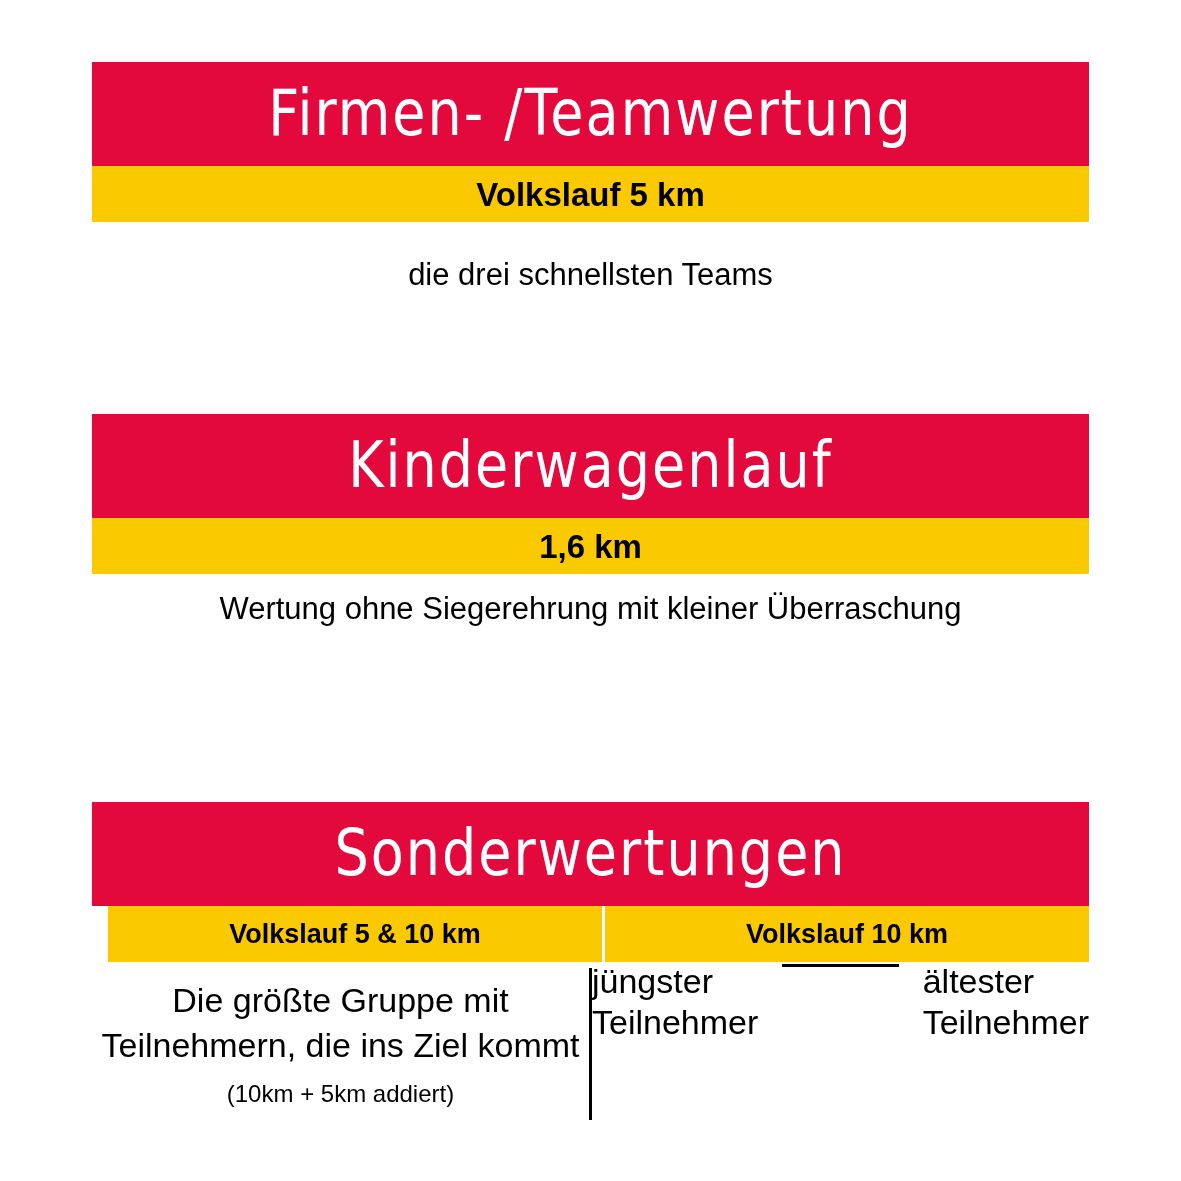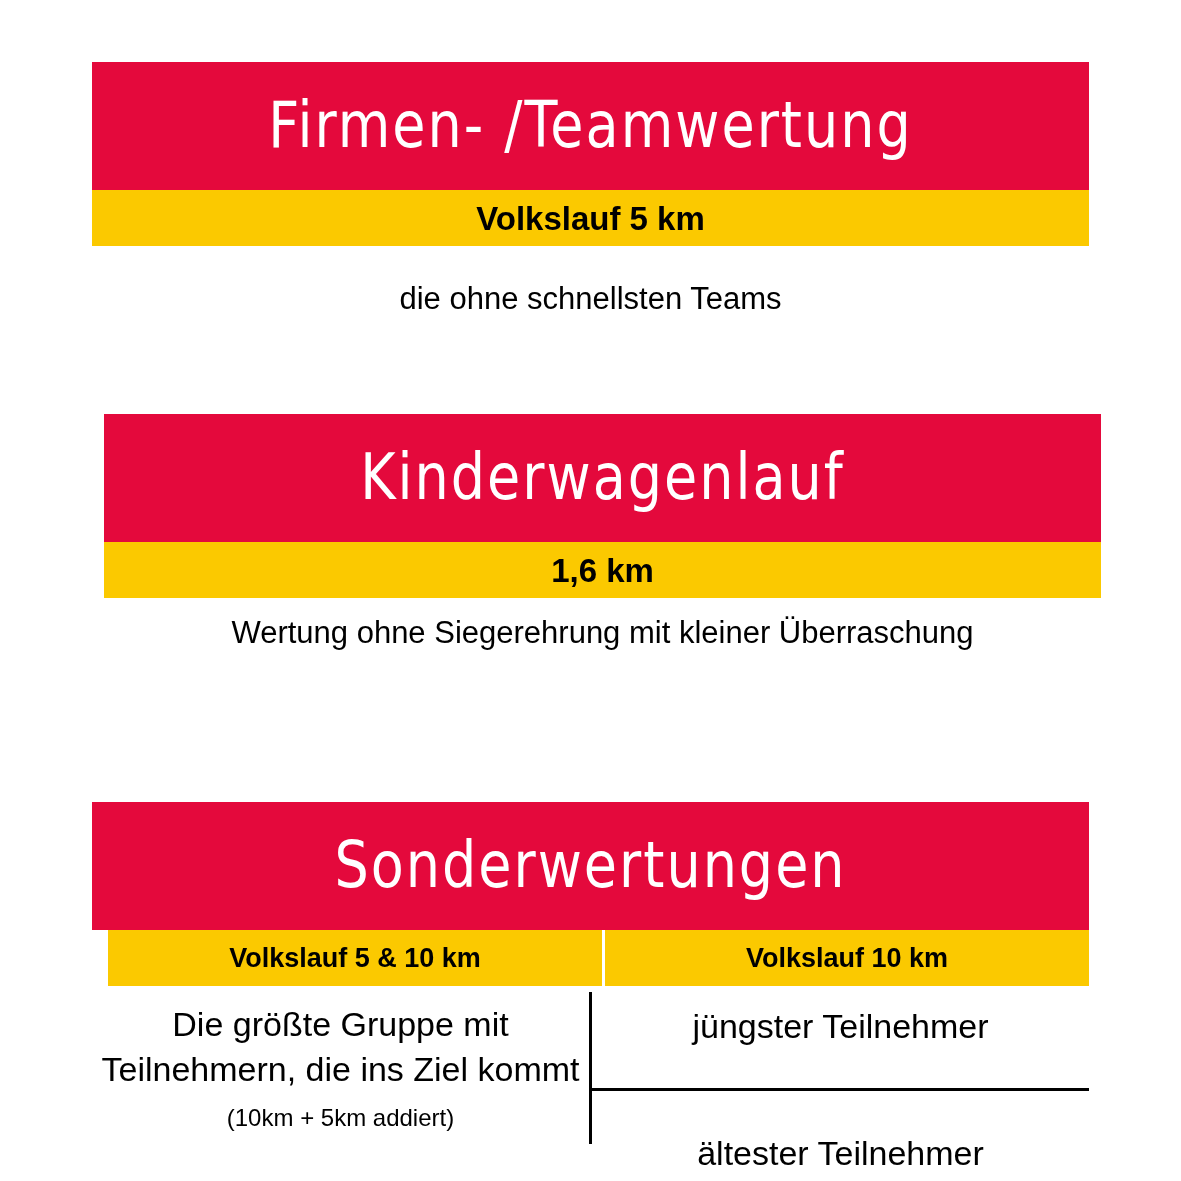--- a/index.html
+++ b/index.html
@@ -24,21 +24,21 @@
   
   .section {
     position: absolute;
     left: 92px;
     width: 997px;
   }
 
   .red-banner {
     background: #e4093c;
     color: #ffffff;
-    height: 128px;
+    height: 104px;
     display: flex;
     align-items: center;
     justify-content: center;
     text-align: center;
   }
   .red-banner .banner-text {
     font-family: "DejaVu Sans", sans-serif;
     font-weight: 400;
     font-size: 54px;
     letter-spacing: 2px;
@@ -90,21 +90,21 @@
     font-size: 31px;
     line-height: 1.25;
     color: #000000;
     padding-top: 34px;
   }
 
   
   #section-firmen { top: 62px; }
 
   
-  #section-kinderwagen { top: 414px; margin-left: 12px; }
+  #section-kinderwagen { top: 414px; }
   #section-kinderwagen .caption { padding-top: 16px; }
 
   
   #section-sonder { top: 802px; }
 
   .sonder-body {
     display: flex;
     position: relative;
     padding-top: 2px;
   }
@@ -122,21 +122,21 @@
   .vdivider {
     width: 3px;
     background: #000000;
     margin-top: 4px;
     height: 152px;
   }
   .sonder-col-right {
     width: 497px;
     box-sizing: border-box;
     display: flex;
-    flex-direction: column;
+    flex-direction: row;
     justify-content: flex-start;
     gap: 24px;
   }
   .sonder-col-right .cell {
     height: 76px;
     display: flex;
     align-items: center;
     justify-content: center;
     font-size: 34px;
     line-height: 1.2;
@@ -152,21 +152,21 @@
 
 <div class="page">
 
   <div class="section" id="section-firmen">
     <div class="red-banner">
       <span class="banner-text">Firmen- /Teamwertung</span>
     </div>
     <div class="yellow-bar">
       <span class="bar-text">Volkslauf 5 km</span>
     </div>
-    <div class="caption">die ohne schnellsten Teams</div>
+    <div class="caption">die drei schnellsten Teams</div>
   </div>
 
   <div class="section" id="section-kinderwagen">
     <div class="red-banner">
       <span class="banner-text">Kinderwagenlauf</span>
     </div>
     <div class="yellow-bar">
       <span class="bar-text">1,6 km</span>
     </div>
     <div class="caption">Wertung ohne Siegerehrung mit kleiner Überraschung</div>

